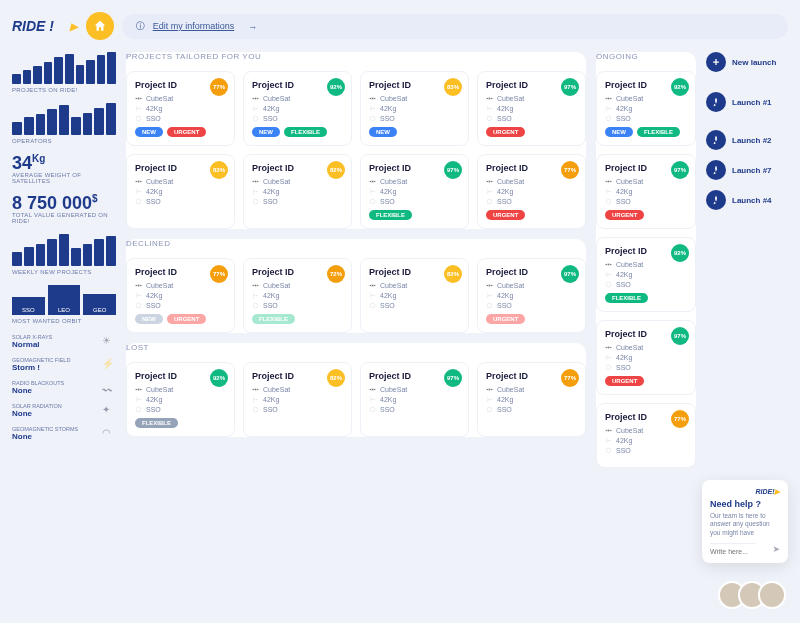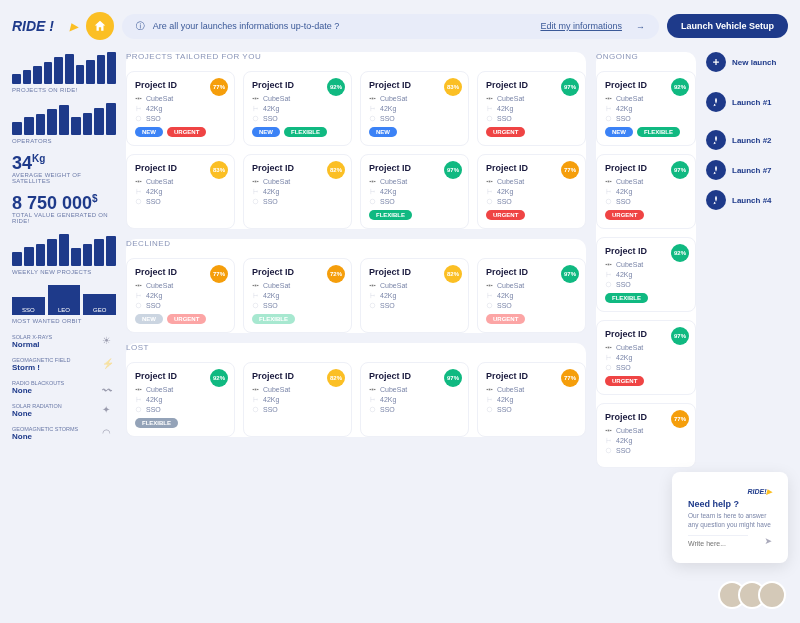--- a/index.html
+++ b/index.html
@@ -51,21 +51,21 @@
 .t-flexible-muted { background: #a7e8d0; }
 .t-grey { background: #94a3b8; }
 
 .rightcol { width: 100px; flex-shrink: 0; }
 .ongoing-cards .card { margin-bottom: 8px; }
 .actions { width: 82px; flex-shrink: 0; display: flex; flex-direction: column; gap: 10px; }
 .act-row { display: flex; align-items: center; gap: 6px; font-size: 8px; font-weight: 600; color: #1e3a8a; cursor: pointer; }
 .act-icon { width: 20px; height: 20px; border-radius: 50%; background: #1e3a8a; display: flex; align-items: center; justify-content: center; flex-shrink: 0; }
 .act-icon svg { width: 10px; height: 10px; fill: #fff; }
 
-.help-box { position: fixed; right: 12px; bottom: 60px; width: 116px; background: #fff; border-radius: 8px; padding: 16px; box-shadow: 0 4px 16px rgba(0,0,0,0.1); }
+.help-box { position: fixed; right: 12px; bottom: 60px; width: 86px; background: #fff; border-radius: 8px; padding: 8px; box-shadow: 0 4px 16px rgba(0,0,0,0.1); }
 .help-logo { display:flex; justify-content:flex-end; font-size:7px; font-weight:800; font-style:italic; color:#1e3a8a; }
 .help-title { font-size: 9px; font-weight: 700; color: #1e3a8a; margin: 3px 0; }
 .help-text { font-size: 6.5px; color: #7a85a8; line-height: 1.3; margin-bottom: 6px; }
 .help-input { width: 100%; border: none; border-top: 1px solid #eef0f7; padding-top: 4px; font-size: 7px; color: #aab; outline: none;}
 .avatars { position: fixed; right: 14px; bottom: 14px; display: flex; }
 .avatar { width: 28px; height: 28px; border-radius: 50%; background: #d4c9b8; border: 2px solid #fff; margin-left: -8px; }
 </style>
 </head>
 <body>
 
@@ -74,25 +74,23 @@
       <span>RIDE !</span>
       <span class="logo-arrow">▶</span>
     </div>
   <div class="home-btn">
     <svg viewBox="0 0 24 24">
         <path d="M12 3l9 8h-3v9h-4v-6H10v6H6v-9H3z"></path>
       </svg>
   </div>
   <div class="banner">
     <span>ⓘ</span>
-    <span class="banner-q">Are all your launches informations up-to-date ?</span>
     <span class="banner-link">Edit my informations</span>
     <span class="banner-arrow">→</span>
   </div>
-  <div class="cta-btn">Launch Vehicle Setup</div>
 </div>
 
 <div class="main">
 
   <div class="sidebar">
     <div class="sbar-chart">
         <div class="bar" style="height: 30%;"></div>
         <div class="bar" style="height: 45%;"></div>
         <div class="bar" style="height: 55%;"></div>
         <div class="bar" style="height: 70%;"></div>

